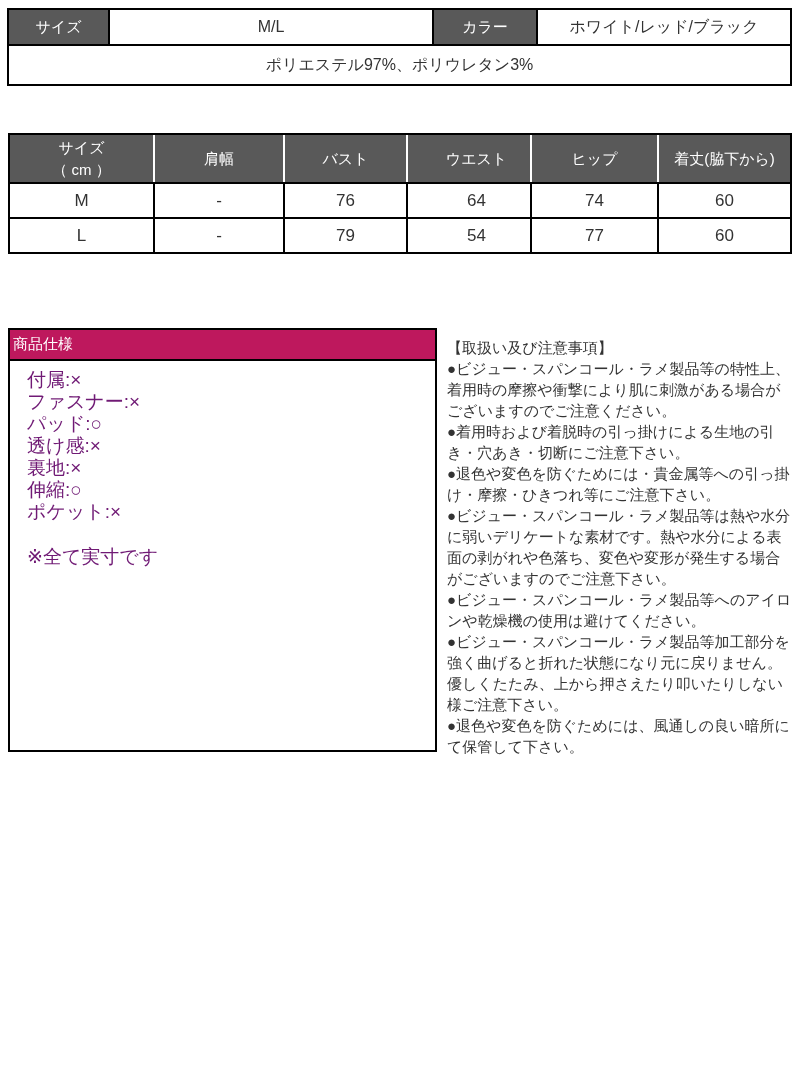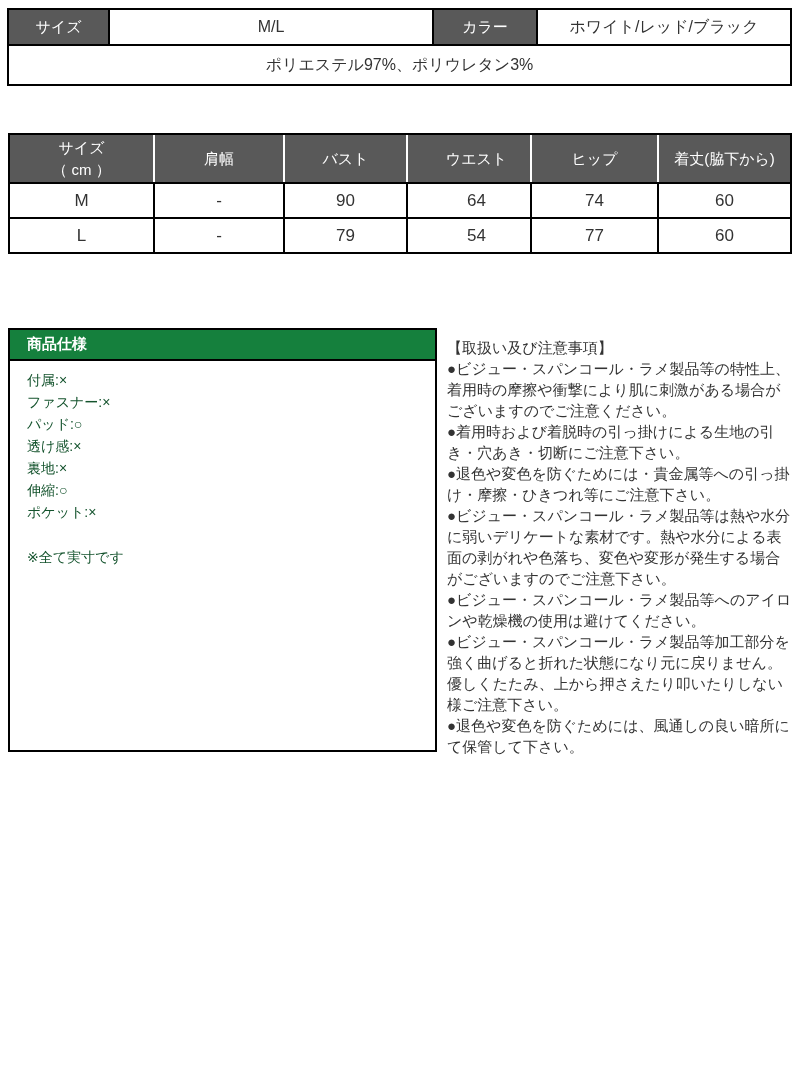--- a/index.html
+++ b/index.html
@@ -47,25 +47,25 @@
   #size-chart .hr .cell { white-space: pre-line; line-height: 1.45; font-size: 15px; }
   #size-chart .dr .cell { font-size: 17px; }
 
   
   #spec-box {
     position: absolute; left: 8px; top: 328px;
     width: 429px; height: 424px;
     border: 2px solid #000; background: #fff;
   }
   #spec-box .spec-title {
-    height: 31px; background: #15803d; color: #fff;
+    height: 31px; background: #be185d; color: #fff;
     font-size: 15px; display: flex; align-items: center;
-    padding-left: 17px; border-bottom: 2px solid #000; font-weight: bold;
+    padding-left: 3px; border-bottom: 2px solid #000;
   }
-  #spec-box .spec-body { padding: 8px 0 0 17px; font-size: 14px; line-height: 22px; color: #14532d; }
+  #spec-box .spec-body { padding: 8px 0 0 17px; font-size: 19px; line-height: 22px; color: #701a75; }
   #spec-box .spec-note { margin-top: 23px; }
 
   
   #precautions {
     position: absolute; left: 447px; top: 337px; width: 346px;
     font-size: 15px; line-height: 21px; color: #333;
   }
   #precautions p { margin: 0; }
 </style>
 </head>
@@ -89,21 +89,21 @@
 （ cm ）</div>
     <div class="cell dark sc2 br-white">肩幅</div>
     <div class="cell dark sc3 br-white">バスト</div>
     <div class="cell dark sc4 br-white">ウエスト</div>
     <div class="cell dark sc5 br-white">ヒップ</div>
     <div class="cell dark sc6">着丈(脇下から)</div>
   </div>
   <div class="tr dr">
     <div class="cell light sc1 br-black">M</div>
     <div class="cell light sc2 br-black">-</div>
-    <div class="cell light sc3 br-black">90</div>
+    <div class="cell light sc3 br-black">76</div>
     <div class="cell light sc4 br-black">64</div>
     <div class="cell light sc5 br-black">74</div>
     <div class="cell light sc6">60</div>
   </div>
   <div class="tr dr last">
     <div class="cell light sc1 br-black">L</div>
     <div class="cell light sc2 br-black">-</div>
     <div class="cell light sc3 br-black">79</div>
     <div class="cell light sc4 br-black">54</div>
     <div class="cell light sc5 br-black">77</div>

